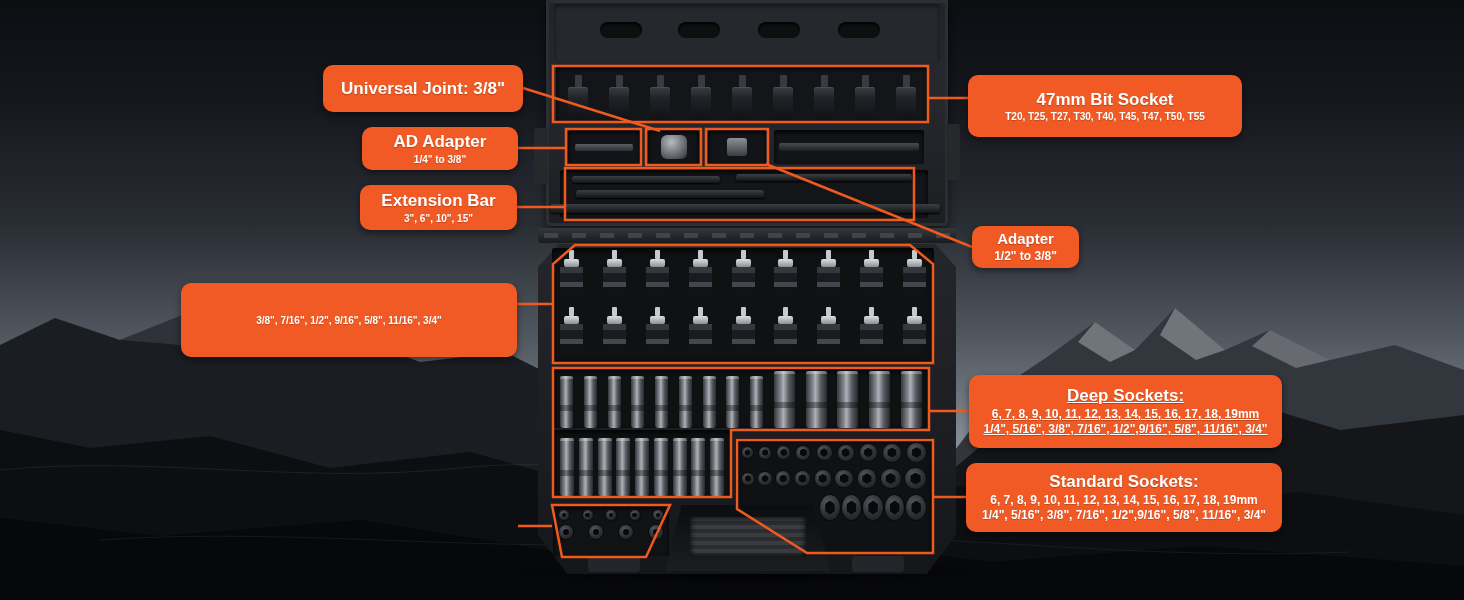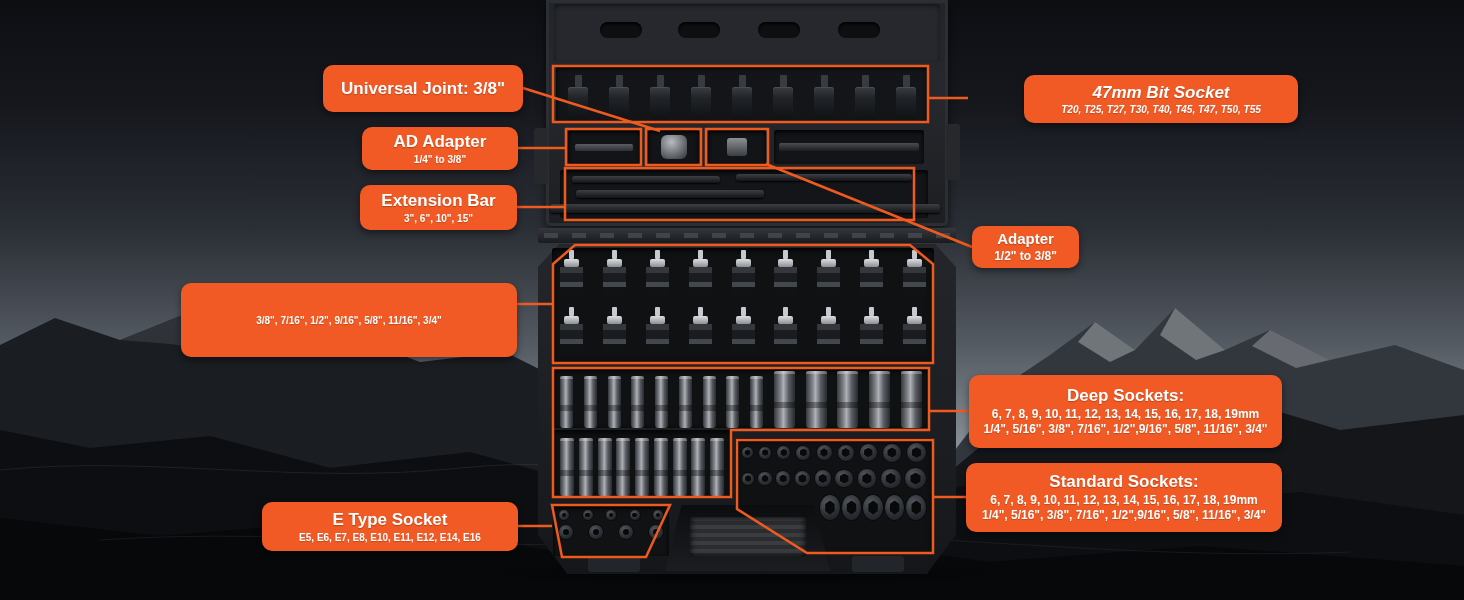--- a/index.html
+++ b/index.html
@@ -53,26 +53,26 @@
   .handle-plate{left:690px;top:517px;width:116px;height:40px;background:repeating-linear-gradient(180deg,#3a3c40 0 4px,#2a2c30 4px 8px);border-radius:3px;box-shadow:inset 0 0 6px #000;}
   .latch{width:52px;height:16px;background:#222529;border-radius:3px;}
   .case-shadow{left:470px;top:558px;width:550px;height:30px;background:radial-gradient(ellipse at center,rgba(0,0,0,.65),rgba(0,0,0,0) 70%);}
   
   .callout{position:absolute;background:#F15A24;border-radius:10px;color:#fff;display:flex;flex-direction:column;justify-content:center;align-items:center;text-align:center;box-shadow:0 3px 7px rgba(0,0,0,.45);padding:2px 8px;box-sizing:border-box;}
   .c-title{font-weight:bold;font-size:17px;line-height:1.25;white-space:nowrap;text-shadow:0 1px 1px rgba(0,0,0,.25);}
   .c-title.sm{font-size:15px;}
   .c-sub{font-weight:bold;font-size:10px;line-height:1.3;white-space:nowrap;text-shadow:0 1px 1px rgba(0,0,0,.2);}
   .c-sub.xs{font-size:12px;}
   #lbl-uj{left:323px;top:65px;width:200px;height:47px;}
-  #lbl-bit{left:1024px;top:75px;width:274px;height:48px;font-style:italic;}
+  #lbl-bit{left:968px;top:75px;width:274px;height:62px;}
   #lbl-ad{left:362px;top:127px;width:156px;height:43px;}
   #lbl-ext{left:360px;top:185px;width:157px;height:45px;}
   #lbl-adp{left:972px;top:226px;width:107px;height:42px;}
   #lbl-sw{left:181px;top:283px;width:336px;height:74px;}
-  #lbl-deep{left:969px;top:375px;width:313px;height:73px;}
+  #lbl-deep{left:969px;top:375px;width:313px;height:73px;text-decoration:underline;}
   #lbl-std{left:966px;top:463px;width:316px;height:69px;}
   #lbl-et{left:262px;top:502px;width:256px;height:49px;}
 </style>
 </head>
 <body>
 
 <div class="scene">
 
   <svg class="bg-svg" viewBox="0 0 1464 600" aria-hidden="true">
     <path d="M0,600 L0,345 55,318 120,340 200,308 265,342 340,332 420,362 505,352 545,372 545,600 Z" fill="#1a1d21"></path>
@@ -446,18 +446,14 @@
   <div class="callout" id="lbl-deep">
     <div class="c-title">Deep Sockets:</div>
     <div class="c-sub xs">6, 7, 8, 9, 10, 11, 12, 13, 14, 15, 16, 17, 18, 19mm</div>
     <div class="c-sub xs">1/4", 5/16", 3/8", 7/16", 1/2",9/16", 5/8", 11/16", 3/4"</div>
   </div>
   <div class="callout" id="lbl-std">
     <div class="c-title">Standard Sockets:</div>
     <div class="c-sub xs">6, 7, 8, 9, 10, 11, 12, 13, 14, 15, 16, 17, 18, 19mm</div>
     <div class="c-sub xs">1/4", 5/16", 3/8", 7/16", 1/2",9/16", 5/8", 11/16", 3/4"</div>
   </div>
-  <div class="callout" id="lbl-et">
-    <div class="c-title">E Type Socket</div>
-    <div class="c-sub">E5, E6, E7, E8, E10, E11, E12, E14, E16</div>
-  </div>
 
 </div>
 
 </body></html>

